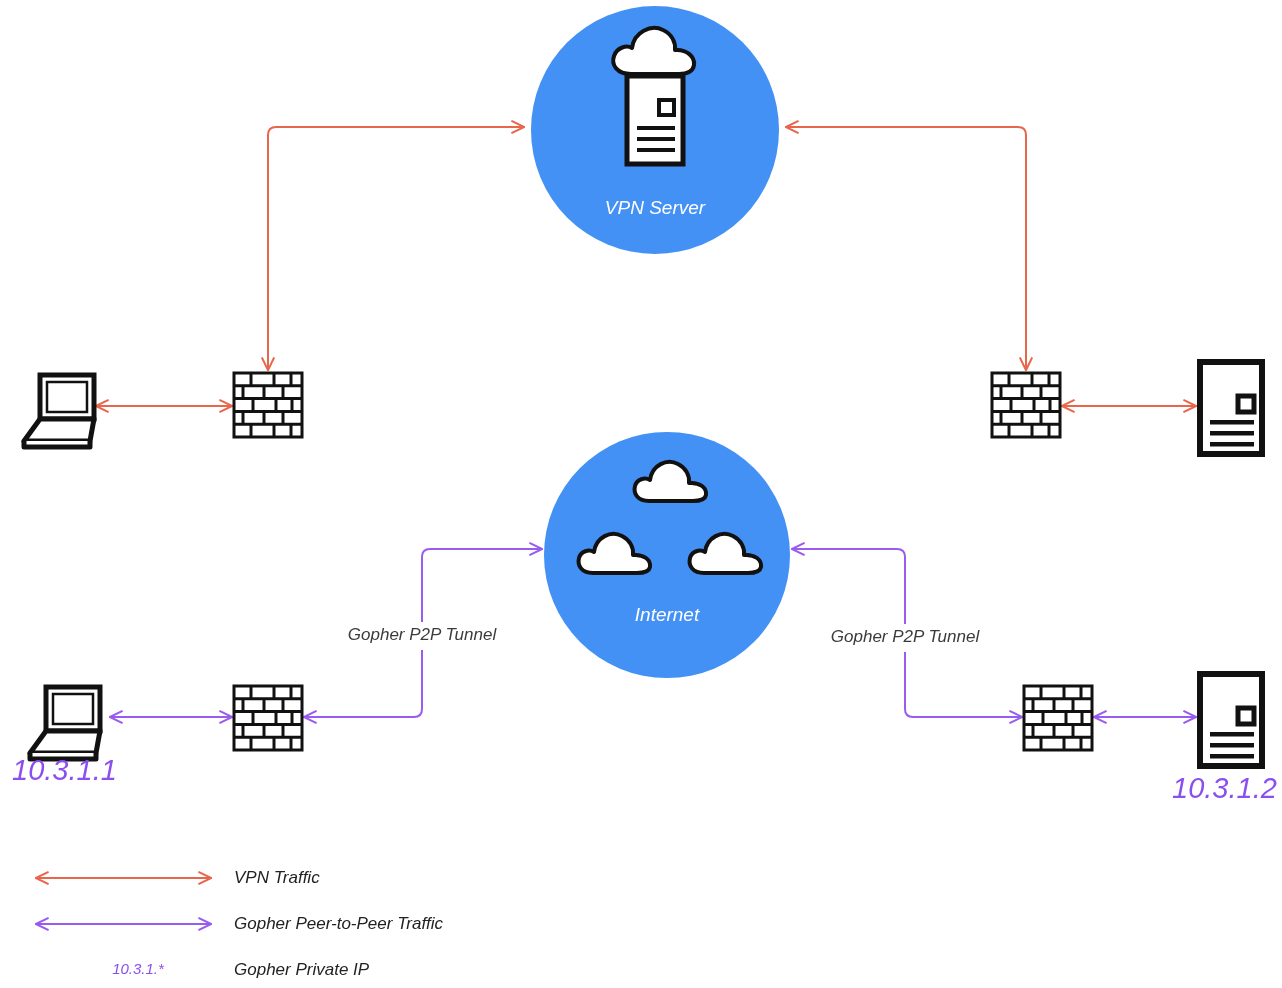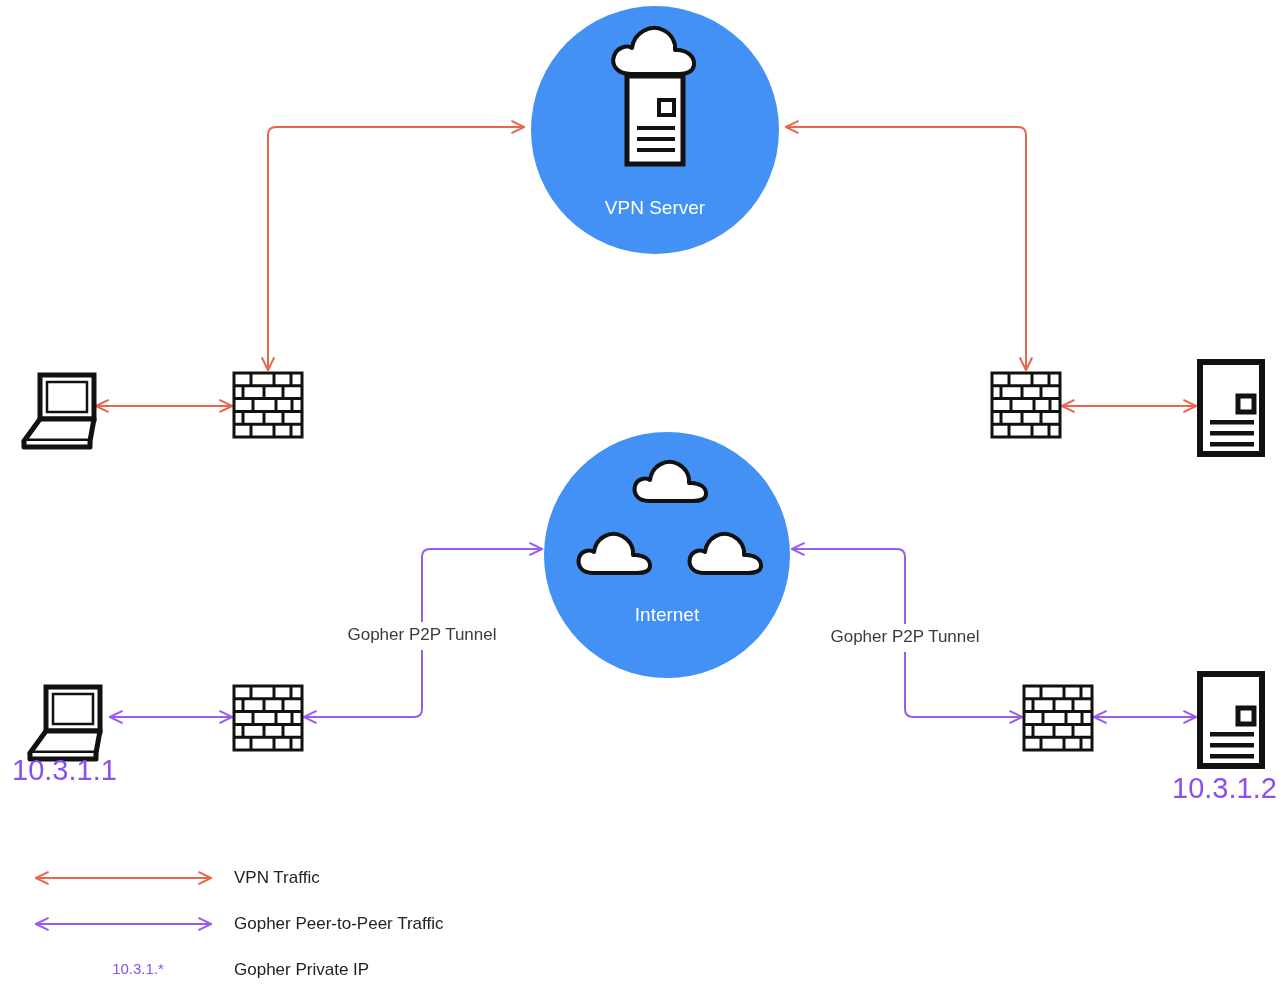--- a/index.html
+++ b/index.html
@@ -13,20 +13,21 @@
     position: relative;
     overflow: hidden;
     font-family: "Liberation Sans", sans-serif;
   }
   #diagram-root {
     position: absolute;
     left: 0;
     top: 0;
     width: 1282px;
     height: 988px;
+    font-style: italic;
   }
   svg.canvas {
     position: absolute;
     left: 0;
     top: 0;
     width: 1282px;
     height: 988px;
     display: block;
   }
   .node-label {

